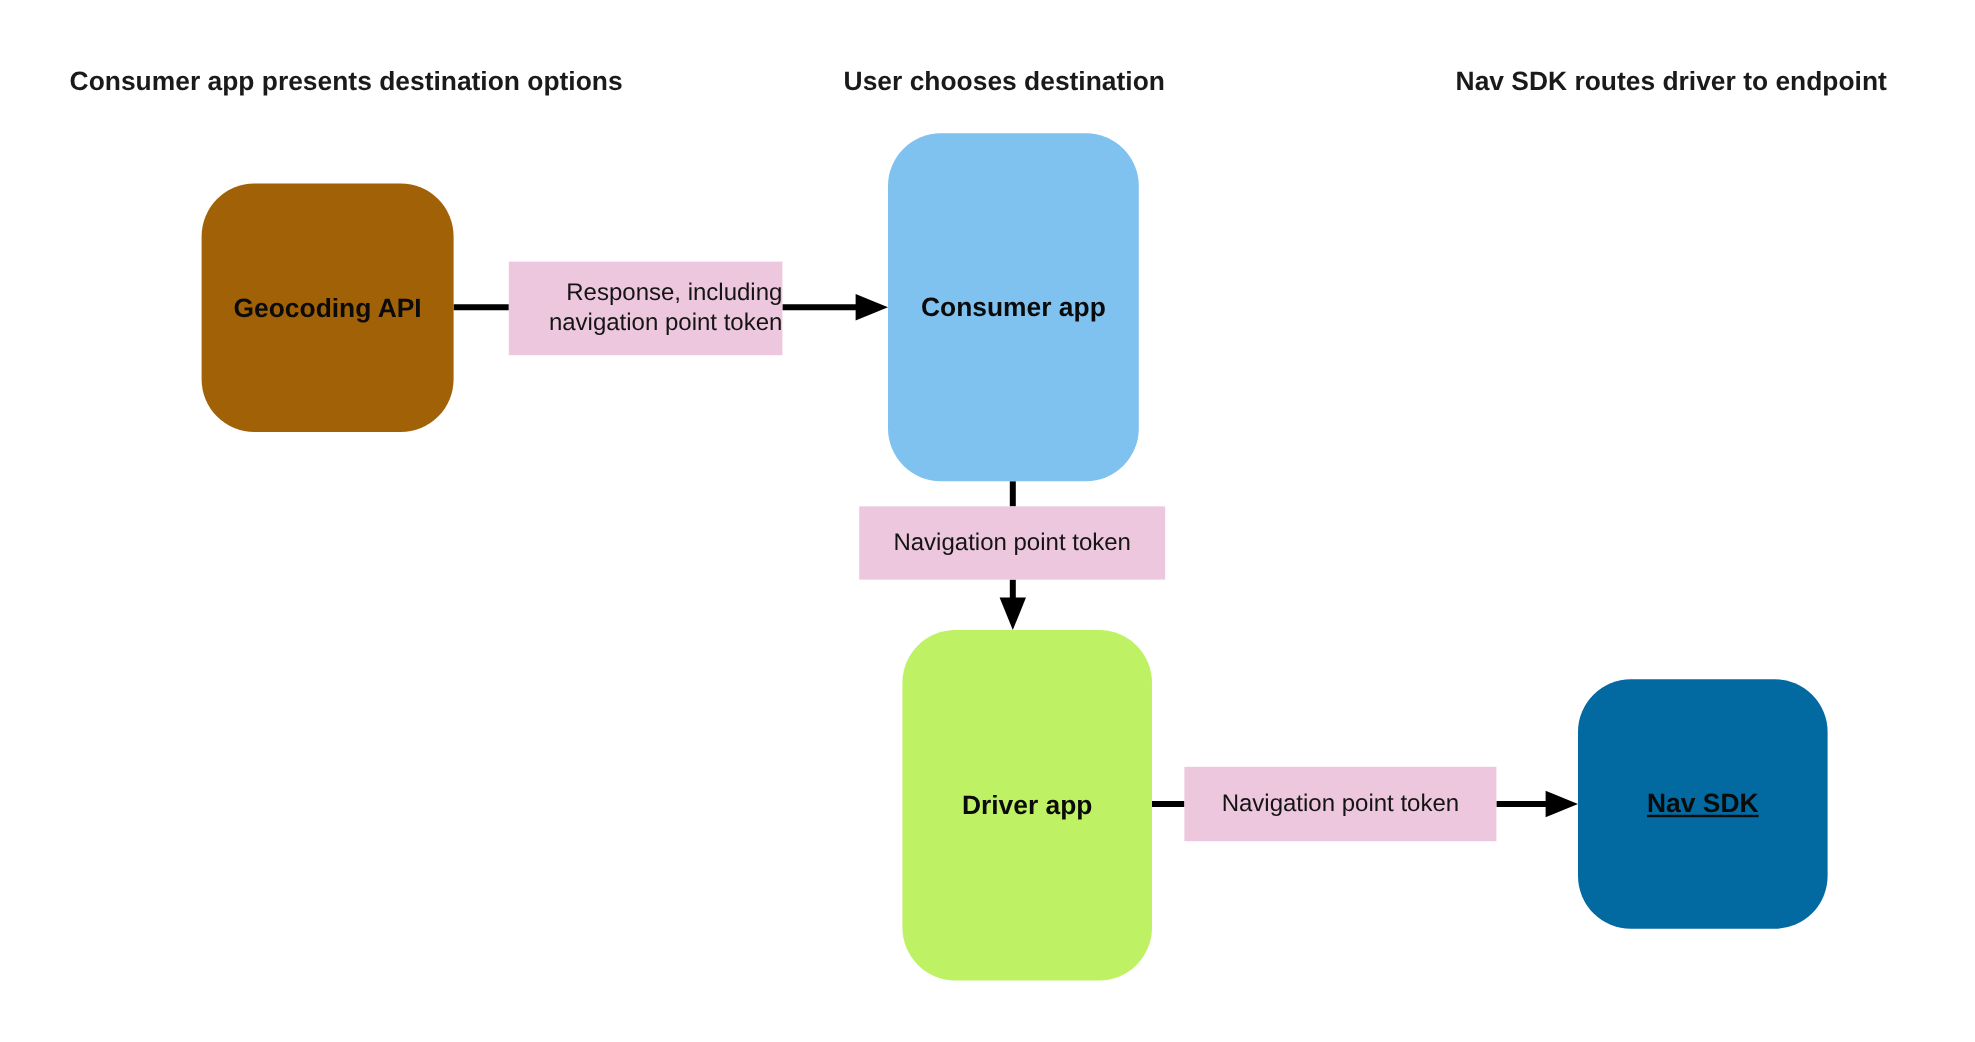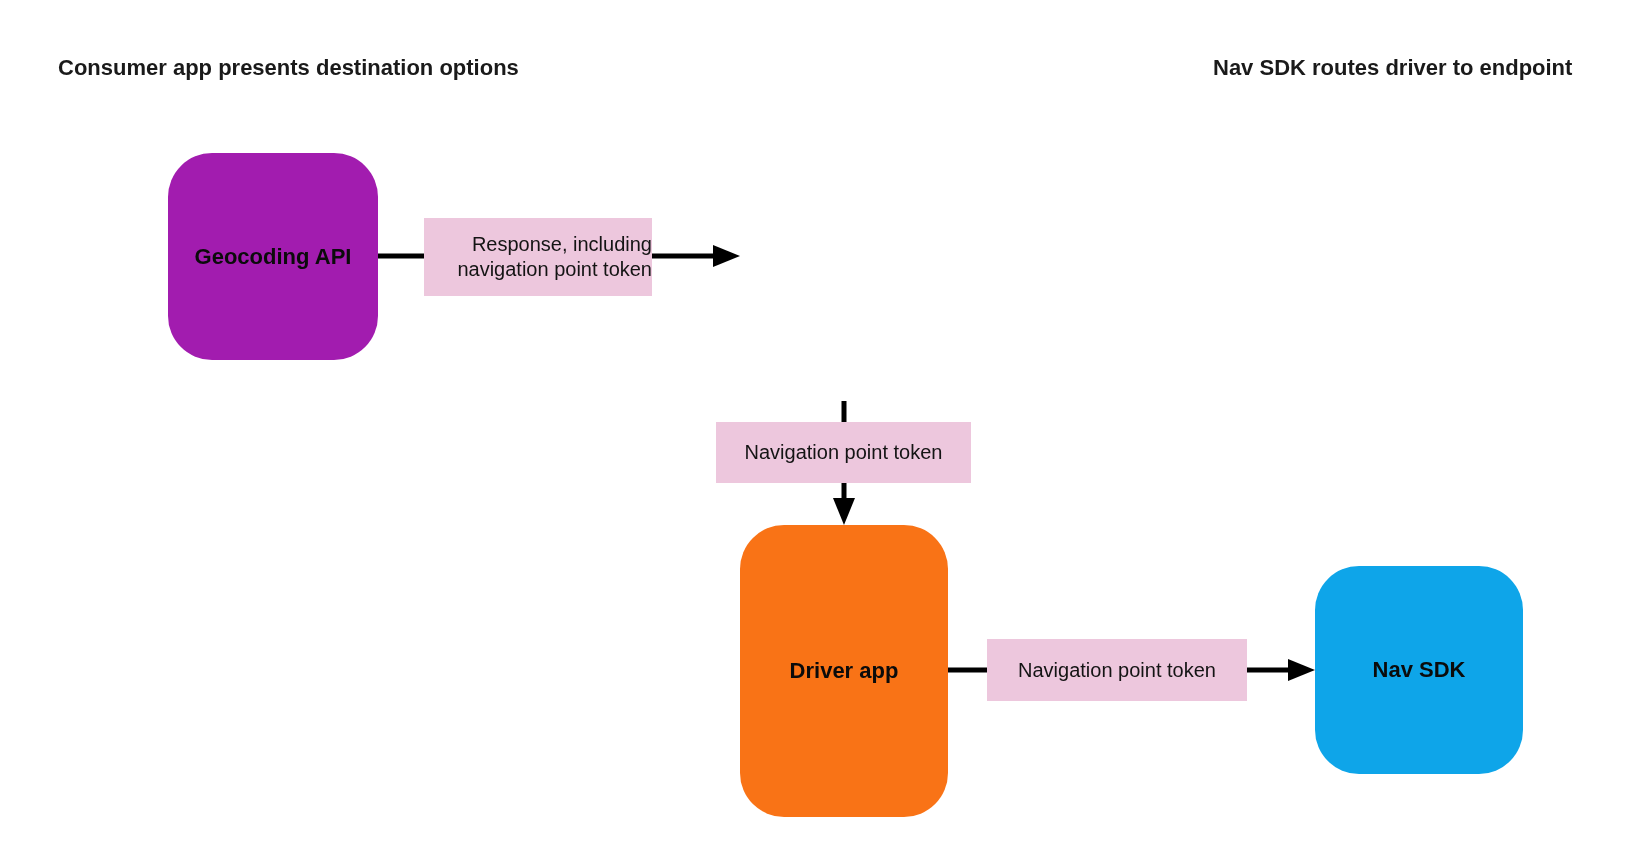--- a/index.html
+++ b/index.html
@@ -69,50 +69,54 @@
   #edge-label-1 { left: 424px; top: 218px; width: 228px; height: 78px; }
   #edge-label-2 { left: 716px; top: 422px; width: 255px; height: 61px; }
   #edge-label-3 { left: 987px; top: 639px; width: 260px; height: 62px; }
 </style>
 </head>
 <body>
 
 <div class="canvas">
 
   <div id="stage-1" class="stage-header">Consumer app presents destination options</div>
+  <div id="stage-2" class="stage-header">User chooses destination</div>
   <div id="stage-3" class="stage-header">Nav SDK routes driver to endpoint</div>
 
   <svg class="arrows-layer" width="1646" height="868" viewBox="0 0 1646 868" aria-hidden="true">
     <g>
       <line x1="378" y1="256" x2="424" y2="256"></line>
       <line x1="652" y1="256" x2="716" y2="256"></line>
       <polygon points="740,256 713,245 713,267"></polygon>
     </g>
     <g>
       <line x1="844" y1="401" x2="844" y2="422"></line>
       <line x1="844" y1="483" x2="844" y2="501"></line>
       <polygon points="844,525 833,498 855,498"></polygon>
     </g>
     <g>
       <line x1="948" y1="670" x2="987" y2="670"></line>
       <line x1="1247" y1="670" x2="1291" y2="670"></line>
       <polygon points="1315,670 1288,659 1288,681"></polygon>
     </g>
   </svg>
 
-  <div id="node-geocoding" class="node" style="background: #a21caf;">
+  <div id="node-geocoding" class="node" style="background: #a16207;">
     <span>Geocoding API</span>
   </div>
 
+  <div id="node-consumer" class="node" style="background: rgb(127, 193, 239);">
+    <span>Consumer app</span>
+  </div>
 
-  <div id="node-driver" class="node" style="background: #f97316;">
+  <div id="node-driver" class="node" style="background: #bef264; margin-left: 12px;">
     <span>Driver app</span>
   </div>
 
-  <div id="node-navsdk" class="node" style="background: #0ea5e9;">
+  <div id="node-navsdk" class="node" style="background: #0369a1; text-decoration: underline;">
     <span>Nav SDK</span>
   </div>
 
   <div id="edge-label-1" class="edge-label" style="background: rgb(237, 199, 221);">Response, including navigation point token</div>
 
   <div id="edge-label-2" class="edge-label" style="background: rgb(237, 199, 221);">Navigation point token</div>
 
   <div id="edge-label-3" class="edge-label" style="background: rgb(237, 199, 221);">Navigation point token</div>
 
 </div>

